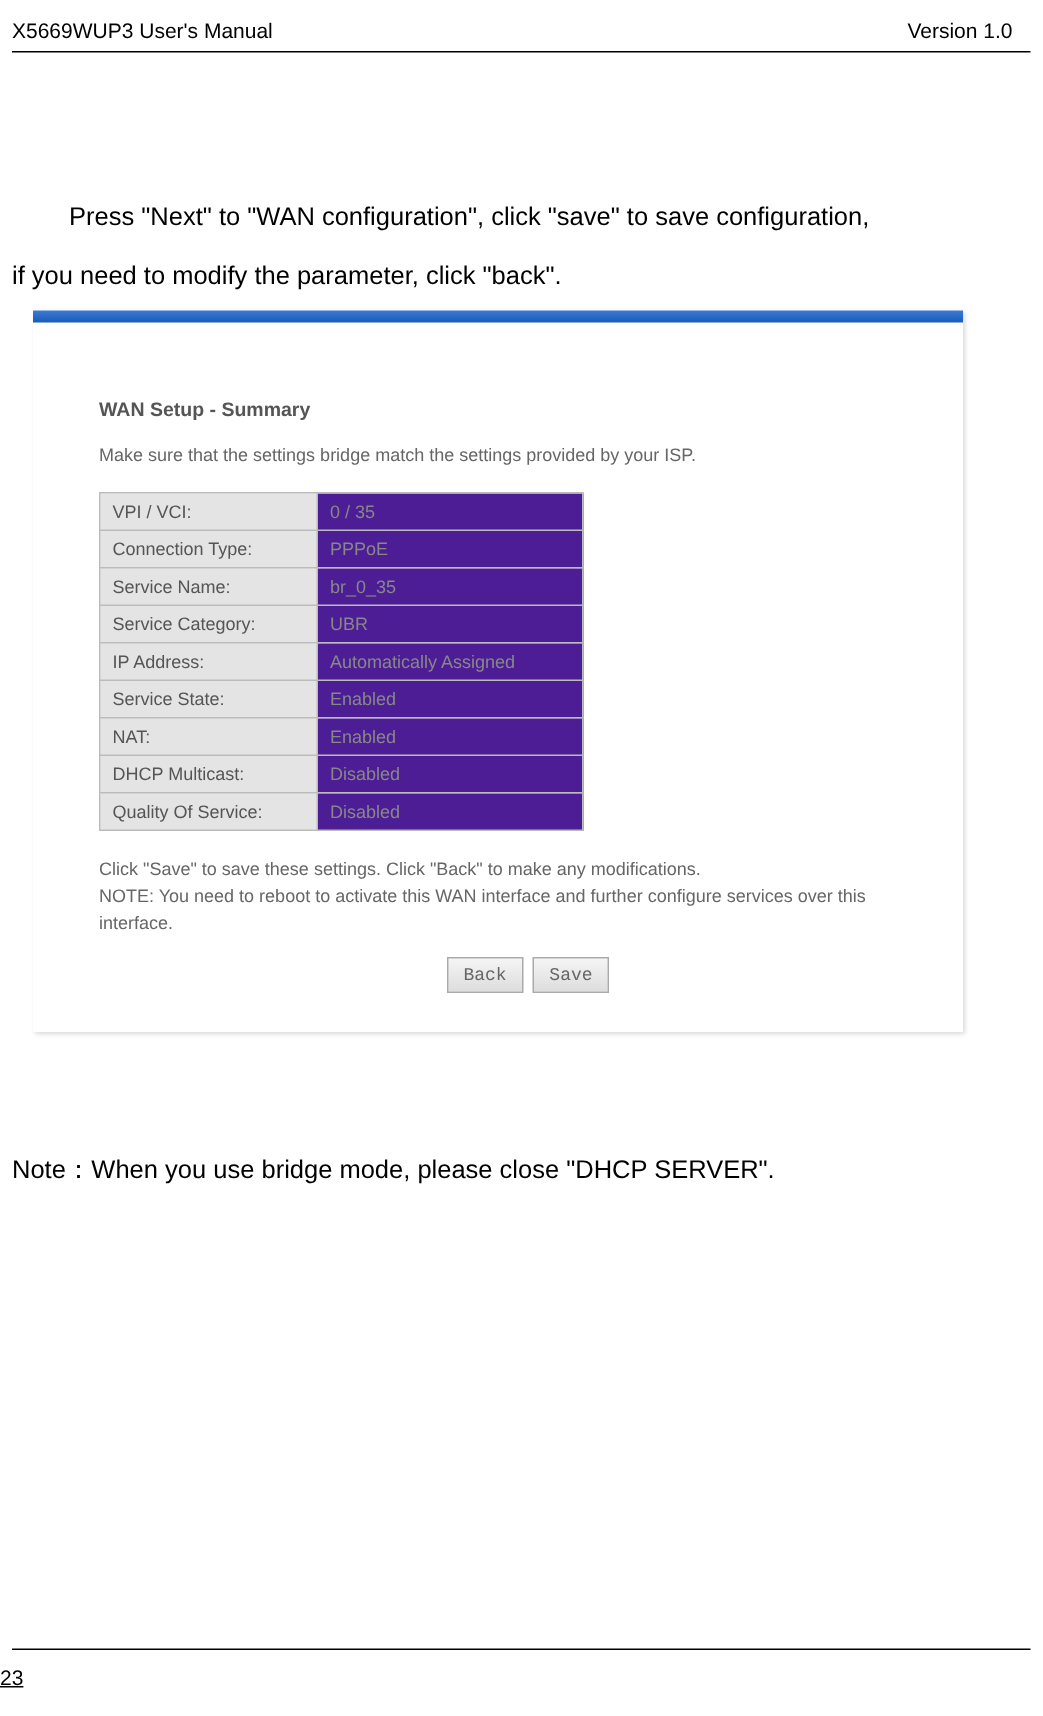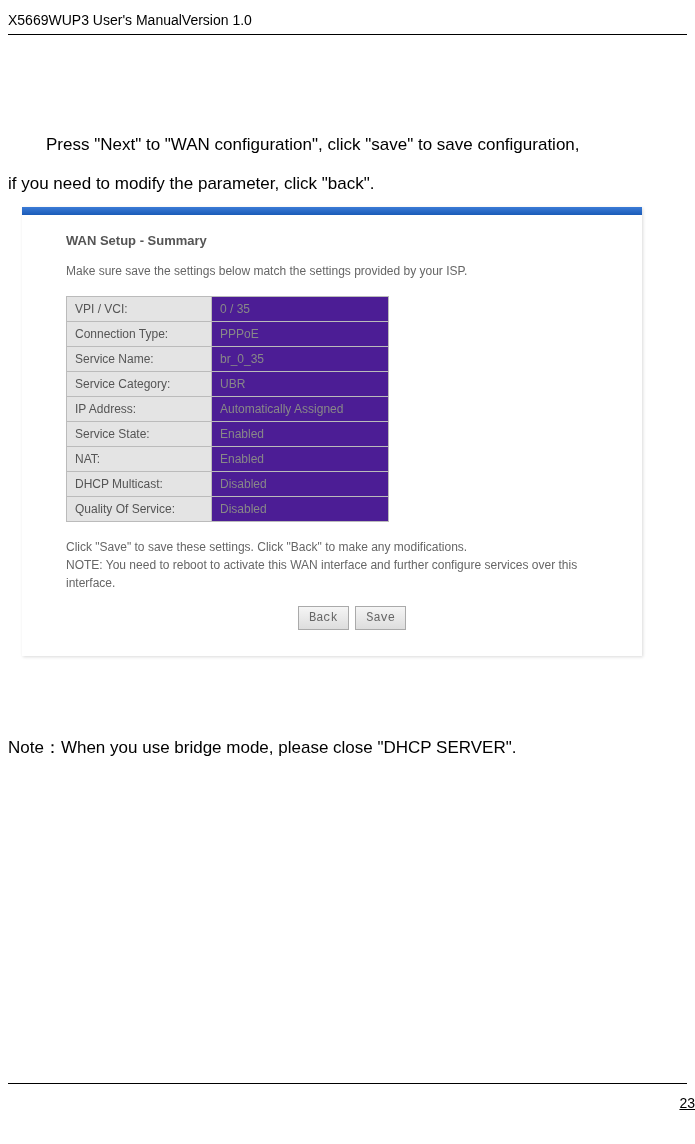--- a/index.html
+++ b/index.html
@@ -11,21 +11,21 @@
   }
   .page {
     width: 695px;
     min-height: 1144px;
     position: relative;
     padding: 0;
     box-sizing: border-box;
   }
   .header {
     display: flex;
-    justify-content: flex-start;
+    justify-content: space-between;
     padding: 12px 20px 6px 8px;
     font-size: 14px;
   }
   .header-line {
     border-bottom: 1px solid #000;
     margin: 0 8px 0 8px;
   }
   .content {
     padding: 0 8px;
   }
@@ -44,20 +44,21 @@
     box-shadow: 1px 1px 3px rgba(0,0,0,0.15);
     padding-bottom: 20px;
   }
   .blue-bar {
     height: 8px;
     background: linear-gradient(to bottom, #3b7bd6, #1a5bb8);
   }
   .panel-body {
     padding: 18px 4px 6px 44px;
     font-family: Verdana, Arial, sans-serif;
+    margin-top: 32px;
   }
   .panel-title {
     font-size: 13px;
     font-weight: bold;
     color: #555;
     margin-bottom: 16px;
   }
   .panel-desc {
     font-size: 12px;
     color: #666;
@@ -102,24 +103,24 @@
     padding: 4px 10px;
     margin: 0 1px;
     font-family: Liberation Mono, monospace;
   }
   .note-line {
     font-size: 17px;
     margin-top: 80px;
   }
   .footer {
     position: absolute;
-    bottom: 32px;
+    bottom: 16px;
     left: 0;
     right: 0;
-    text-align: right;
+    text-align: left;
     text-decoration: underline;
   }
   .footer-line {
     border-top: 1px solid #000;
     margin: 0 8px 10px 8px;
   }
   .page-num {
     font-size: 14px;
   }
 </style>
@@ -136,21 +137,21 @@
   <div class="content">
     <div class="body-text">
       <div class="indent1">Press "Next" to "WAN configuration", click "save" to save configuration,</div>
       <div>if you need to modify the parameter, click "back".</div>
     </div>
 
     <div class="screenshot">
       <div class="blue-bar"></div>
       <div class="panel-body">
         <div class="panel-title">WAN Setup - Summary</div>
-        <div class="panel-desc">Make sure save the settings below match the settings provided by your ISP.</div>
+        <div class="panel-desc">Make sure that the settings bridge match the settings provided by your ISP.</div>
 
         <table class="summary">
           <tbody>
               <tr>
                 <td class="label">VPI / VCI:</td>
                 <td class="value">0 / 35</td>
               </tr>
           <tr>
                 <td class="label">Connection Type:</td>
                 <td class="value">PPPoE</td>

